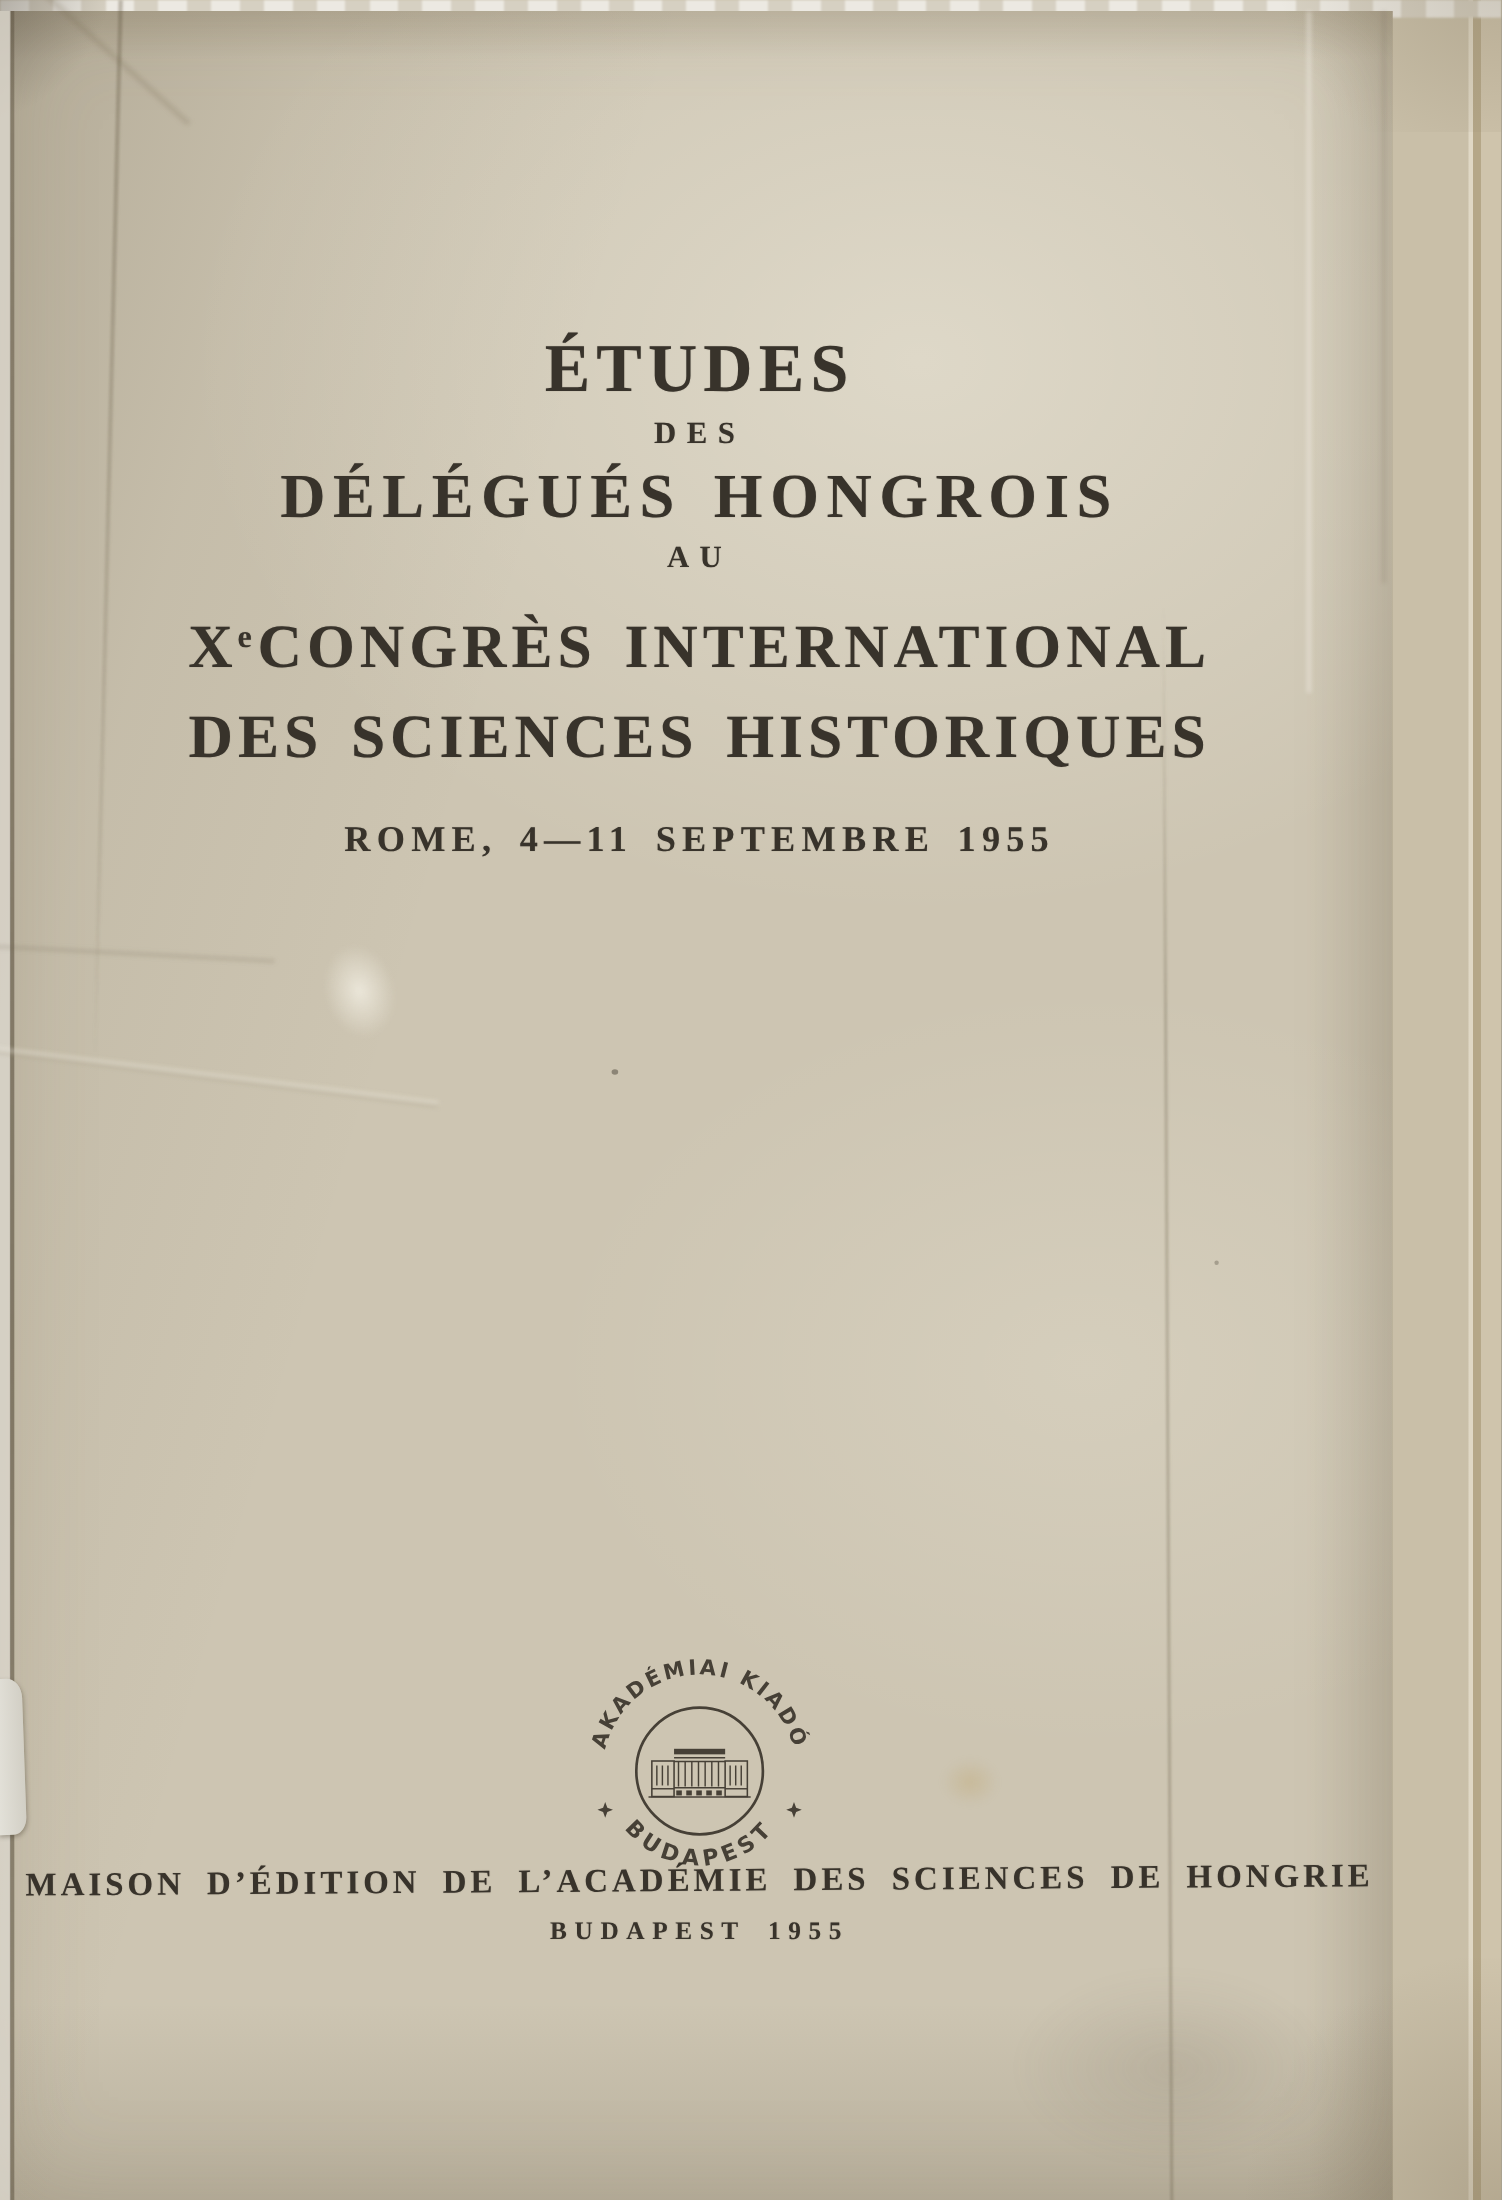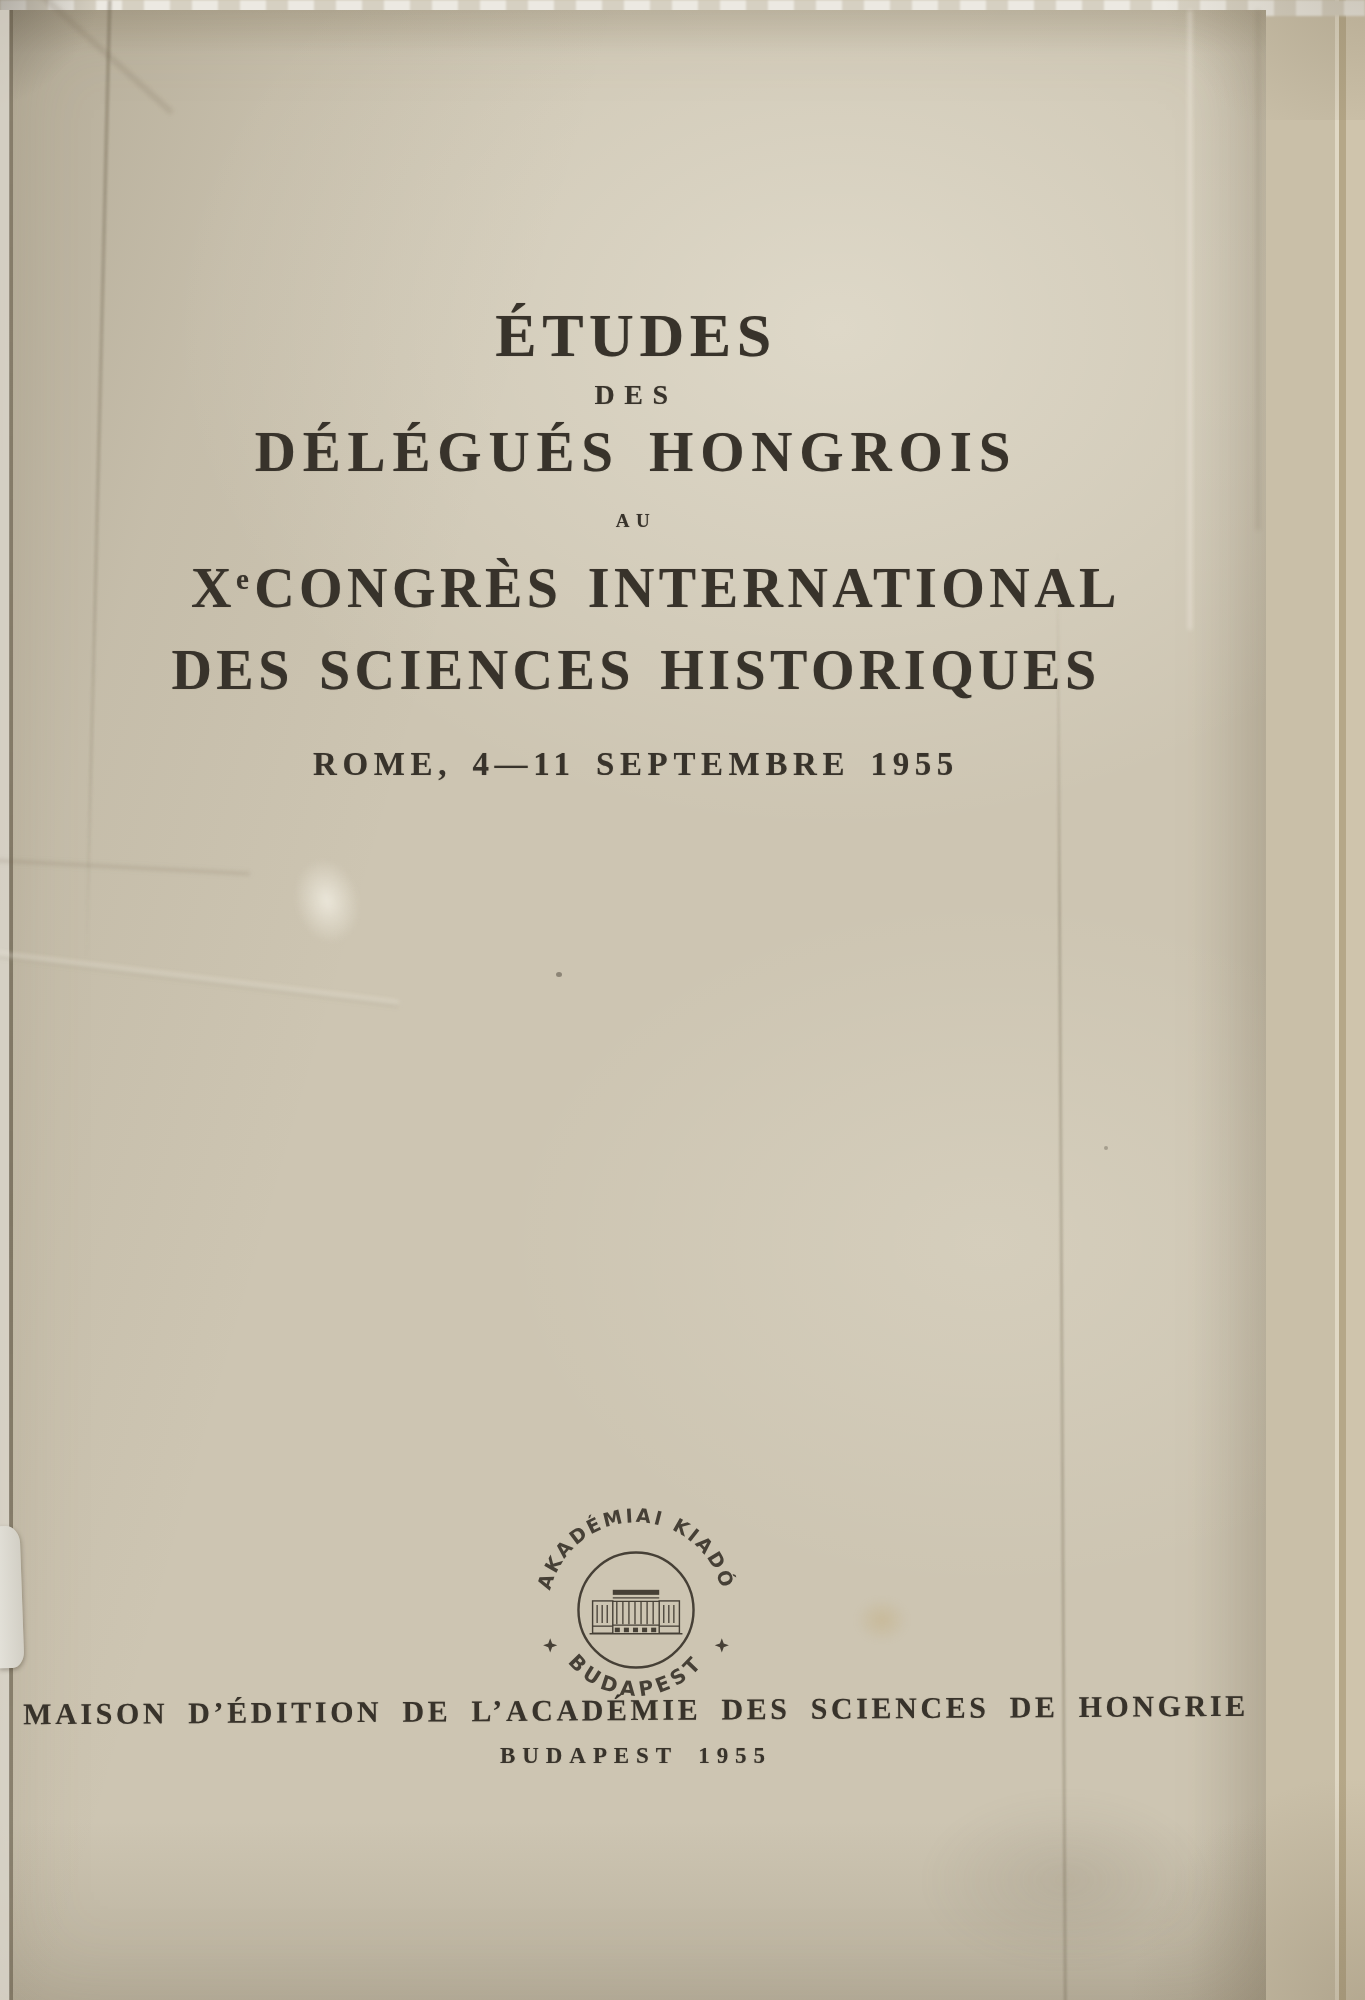--- a/index.html
+++ b/index.html
@@ -75,22 +75,22 @@
     box-shadow:1px 2px 4px rgba(60,52,38,.35);
     transform:rotate(-2deg);
   }
   
   .content{position:absolute;left:0;top:0;width:1272px;height:2000px;color:#38332b;}
   .line{position:absolute;width:100%;text-align:center;line-height:1.2;font-weight:bold;
         text-shadow:0 0 1px rgba(56,51,43,.35);white-space:nowrap;}
   .l-etudes   {top:288px;font-size:62px;letter-spacing:.09em;}
   .l-des      {top:368px;font-size:28px;letter-spacing:.34em;}
   .l-delegues {top:408px;font-size:57px;letter-spacing:.12em;word-spacing:.14em;text-align:center;}
-  .l-au       {top:500px;font-size:19px;letter-spacing:.34em;}
-  .l-congres  {top:545px;font-size:56px;letter-spacing:.08em;word-spacing:.12em;padding-left:20px;}
+  .l-au       {top:480px;font-size:28px;letter-spacing:.34em;}
+  .l-congres  {top:545px;font-size:56px;letter-spacing:.08em;word-spacing:.12em;}
   .l-sciences {top:612px;font-size:56px;letter-spacing:.08em;word-spacing:.12em;margin-top:15px;}
   .l-event    {top:735px;font-size:33px;letter-spacing:.17em;word-spacing:.2em;}
   .l-publisher{top:1682px;font-size:30px;letter-spacing:.12em;word-spacing:.3em;transform:rotate(-.4deg);}
   .l-place    {top:1732px;font-size:23px;letter-spacing:.3em;word-spacing:.35em;}
   .sup{font-size:.52em;vertical-align:.62em;letter-spacing:0;margin-right:.18em;}
   
   .logo{position:absolute;left:530px;top:1494px;width:212px;height:212px;opacity:.92;}
   .logo text{font-family:"DejaVu Sans", sans-serif;font-weight:600;fill:#3b352c;}
   .logo-arc{font-size:19px;letter-spacing:2.6px;}
   .logo-arc-b{font-size:20px;letter-spacing:4.5px;}

